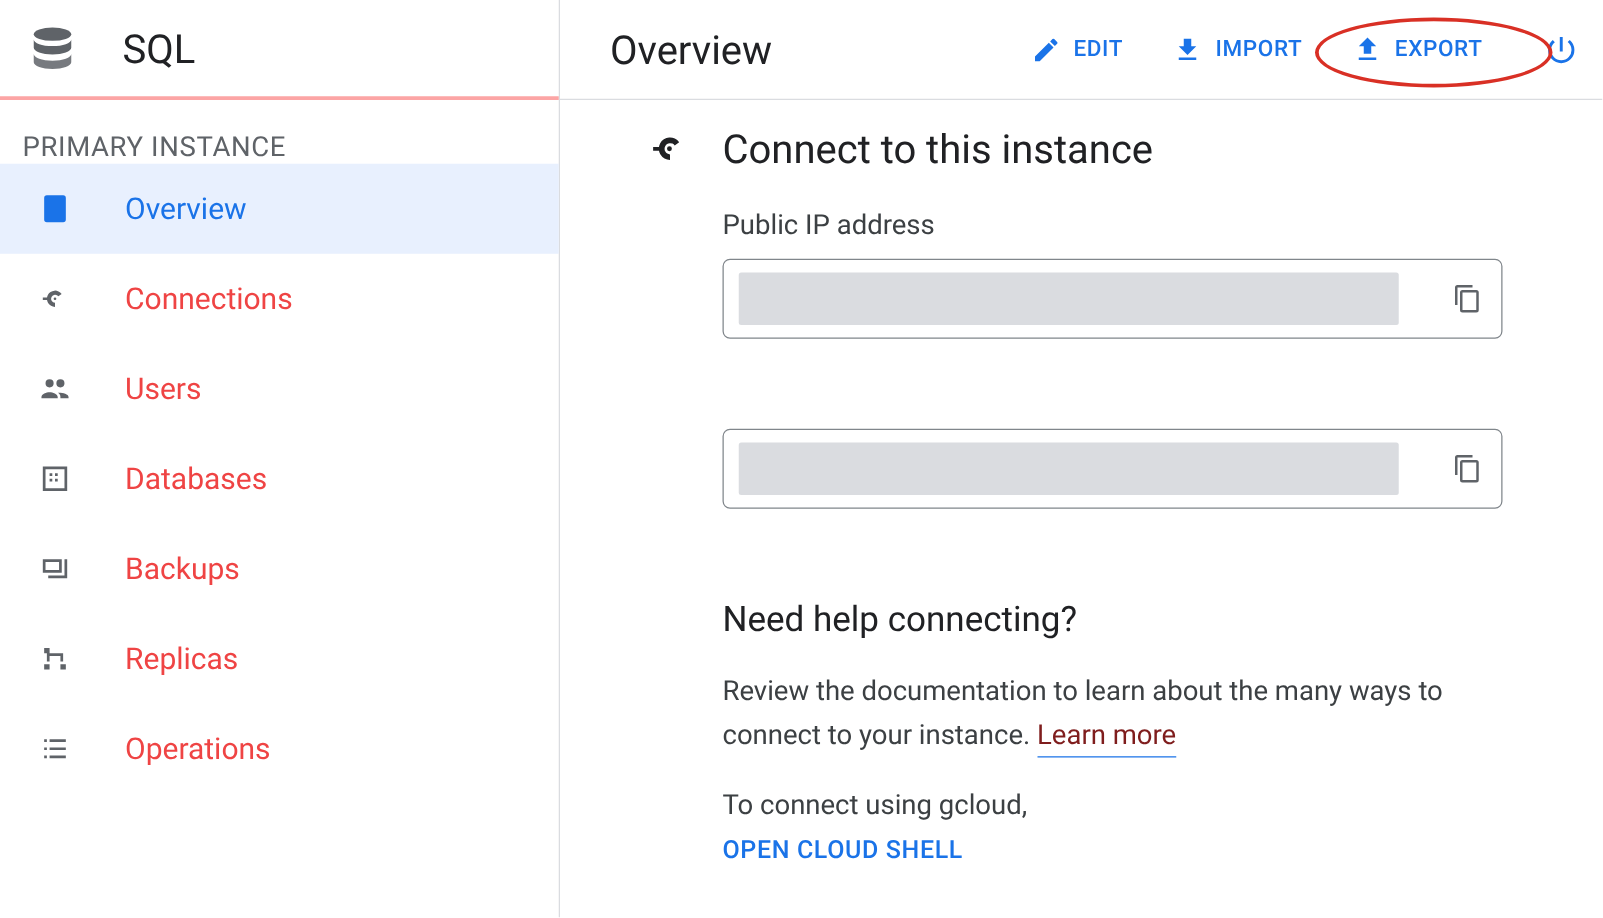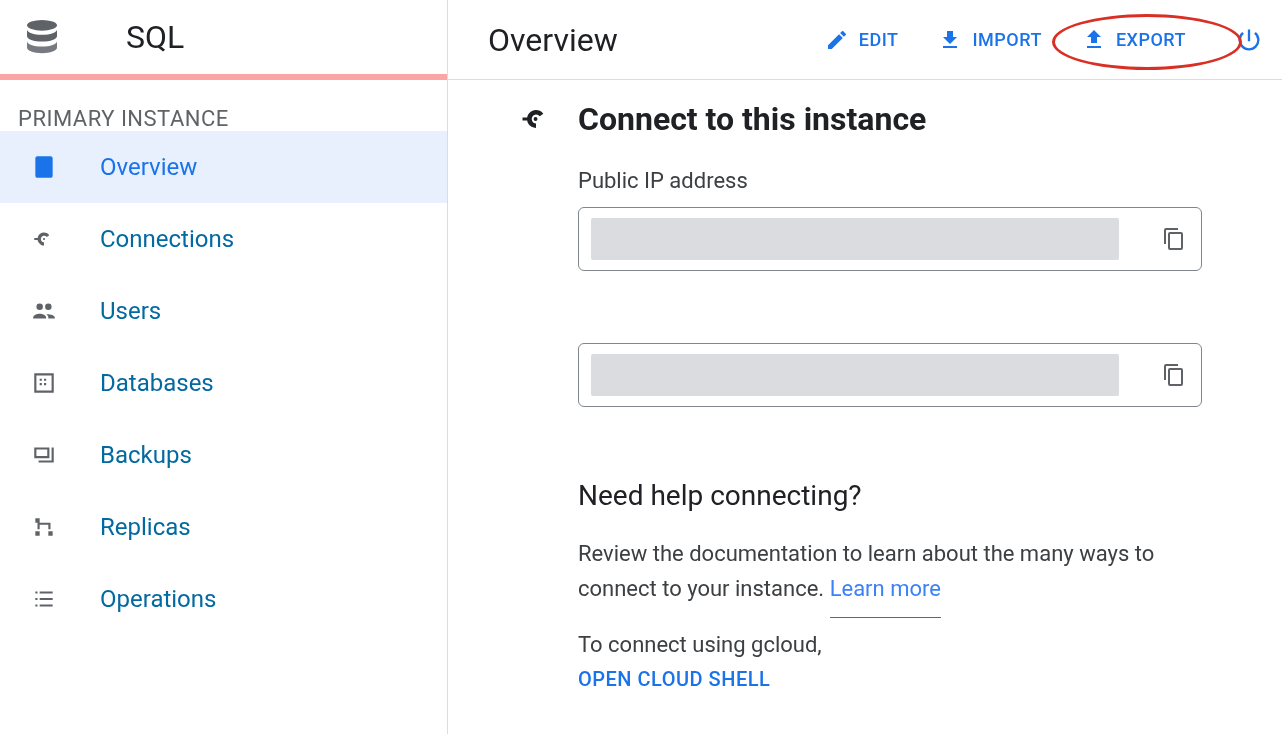--- a/index.html
+++ b/index.html
@@ -18,39 +18,38 @@
     width: 448px;
     border-right: 1px solid #dadce0;
     display: flex;
     flex-direction: column;
   }
   .sidebar-header {
     height: 80px;
     display: flex;
     align-items: center;
     padding-left: 22px;
-    border-bottom: 6px solid #fca5a5;
-    gap: 28px;
+    border-bottom: 3px solid #fca5a5;
   }
   .sql-logo-icon { width: 40px; height: 40px; margin-right: 36px; display:flex; align-items:center; justify-content:center; }
   .sql-title { font-size: 32px; font-weight: 400; color: #202124; }
   .sidebar-section-label {
     font-size: 22px;
     letter-spacing: 0.5px;
     color: #5f6368;
     padding: 26px 0 0 18px;
   }
   .nav { display: flex; flex-direction: column; }
   .nav-item {
     display: flex;
     align-items: center;
     height: 72px;
     padding-left: 30px;
     font-size: 24px;
-    color: #0369a1;
+    color: #ef4444;
     cursor: pointer;
   }
   .nav-item .icon { width: 28px; height: 28px; margin-right: 42px; display:flex; align-items:center; justify-content:center; }
   .nav-item.active { background: #e8f0fe; color: #1a73e8; }
   .nav-item.active svg { color: #1a73e8; }
   .nav-item svg { color: #5f6368; }
 
   
   .main { flex: 1; display: flex; flex-direction: column; }
   .topbar {
@@ -96,21 +95,21 @@
     padding: 16px 0 0 70px;
     overflow: hidden;
   }
   .card { padding-top: 4px; }
   .card-header {
     display: flex;
     align-items: center;
     margin-bottom: 30px;
   }
   .card-header .icon { width: 36px; height: 36px; margin-right: 24px; display:flex; align-items:center; justify-content:center; }
-  .card-title { font-size: 32px; font-weight: 700; }
+  .card-title { font-size: 32px; font-weight: 400; }
 
   .field-group { margin-left: 60px; margin-bottom: 72px; }
   .field-label { font-size: 22px; color: #3c4043; margin-bottom: 14px; }
   .field-box {
     width: 624px;
     height: 64px;
     border: 1px solid #80868b;
     border-radius: 6px;
     display: flex;
     align-items: center;
@@ -120,21 +119,21 @@
     flex: 1;
     height: 42px;
     background: #dadce0;
     border-radius: 2px;
   }
   .copy-btn { margin-left: 42px; cursor: pointer; color:#5f6368; width:26px; height:26px; display:flex; align-items:center; justify-content:center; }
 
   .help-section { margin-left: 60px; }
   .help-title { font-size: 28px; font-weight: 400; margin-bottom: 24px; }
   .help-text { font-size: 22px; color: #3c4043; line-height: 1.6; max-width: 640px; }
-  .learn-link { color: #3b82f6; border-bottom: 1px solid #1a73e8; padding-bottom:16px; cursor:pointer; }
+  .learn-link { color: #7f1d1d; border-bottom: 1px solid #1a73e8; padding-bottom:4px; cursor:pointer; }
   .gcloud-text { font-size: 22px; color:#3c4043; margin-top: 26px; }
   .cloud-shell-link { color:#1a73e8; font-weight:500; letter-spacing:0.5px; font-size:20px; margin-top:10px; cursor:pointer; display:inline-block; }
 
   svg { display:block; }
 </style>
 </head>
 <body>
 
 <div class="layout">
 

